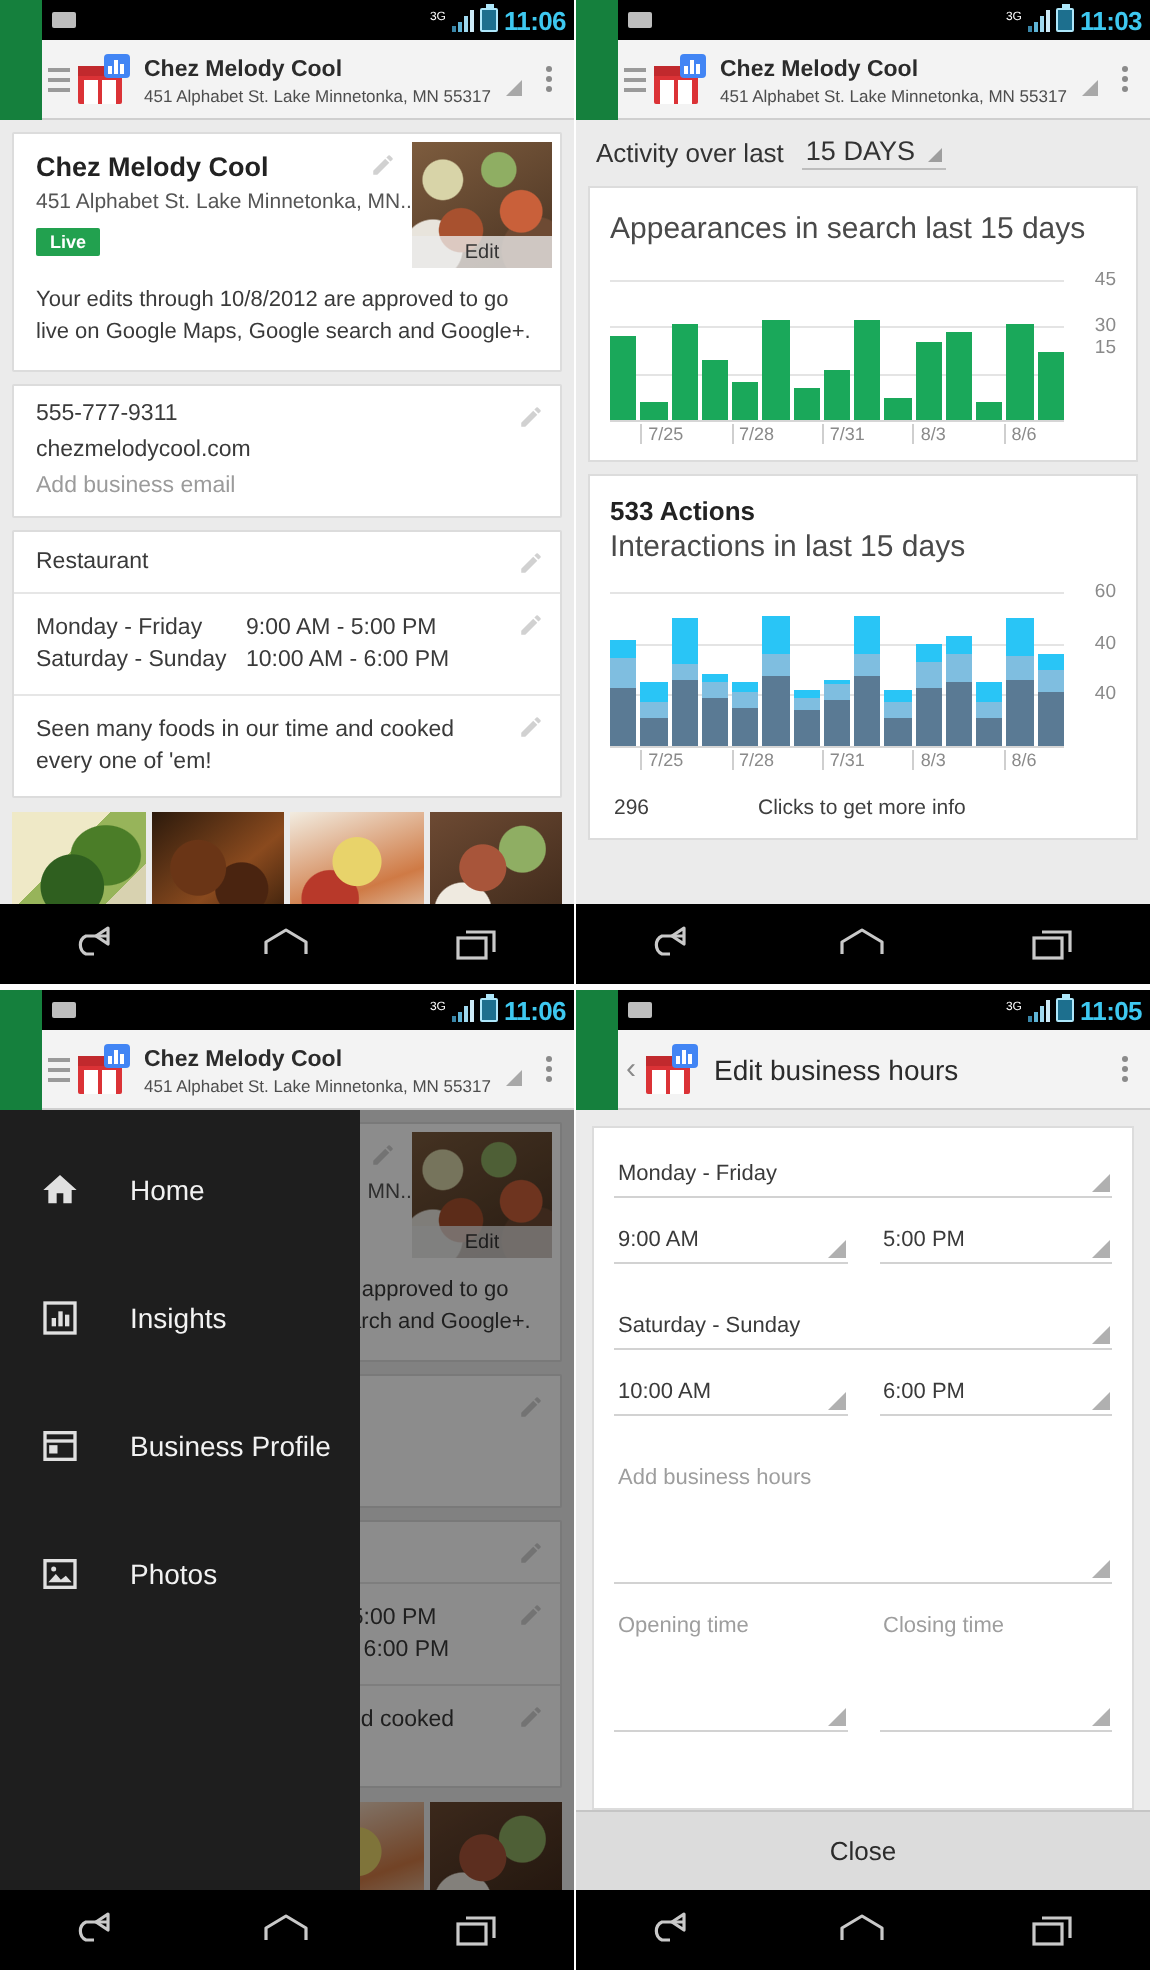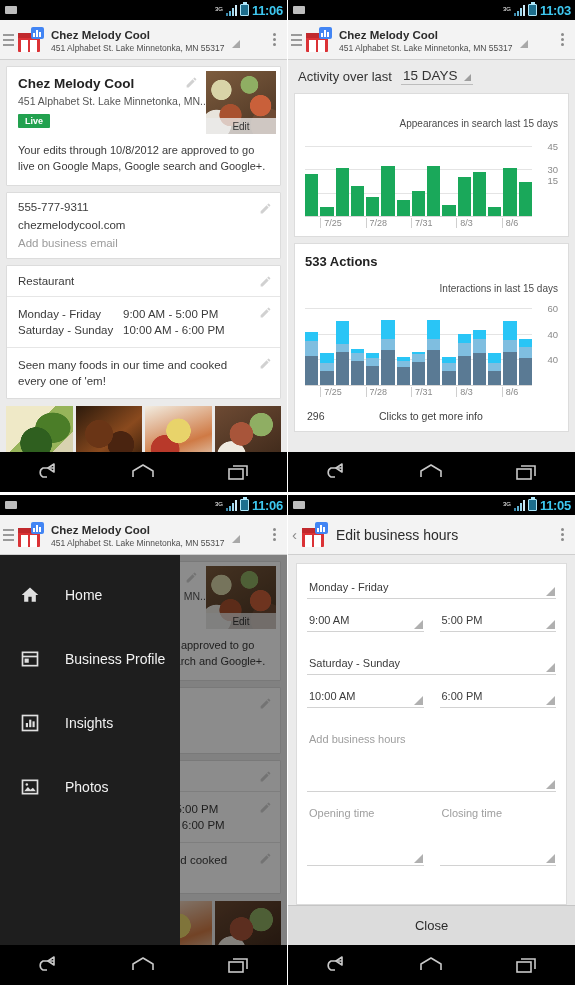--- a/index.html
+++ b/index.html
@@ -1,20 +1,20 @@
 <!DOCTYPE html>
 <html><head>
 <meta charset="utf-8">
 <style>
   * { box-sizing: border-box; margin:0; padding:0; }
   html,body { width:575px; height:985px; background:#fff;
     font-family:"Liberation Sans", sans-serif; }
   .grid { width:575px; height:985px; display:grid;
     grid-template-columns:288px 287px; grid-template-rows:492px 493px; }
-  .panel { position:relative; overflow:hidden; background:#15803d; }
+  .panel { position:relative; overflow:hidden; background:#15803d;padding-left:21px; }
   .panel.p1 { border-right:1px solid #fff; }
   .panel.p3 { border-right:1px solid #fff; border-top:3px solid #fff; }
   .panel.p4 { border-top:3px solid #fff; }
 
   
   .statusbar { height:20px; background:#000; display:flex; align-items:center;
     padding:0 4px 0 5px; color:#fff; }
   .sb-left { display:flex; align-items:center; gap:4px; }
   .sb-right { margin-left:auto; display:flex; align-items:center; gap:3px; }
   .sb-clock { color:#3ec8f0; font-size:13px; font-weight:600; letter-spacing:-0.3px; }
@@ -126,21 +126,21 @@
     background:#ebebeb; }
   .ih-label { font-size:13px; color:#333; }
   .ih-range { font-size:13.5px; color:#333; margin-left:9px; border-bottom:1px solid #bdbdbd;
     padding:0 2px 1px 2px; position:relative; }
   .ih-caret { width:0;height:0;border-left:7px solid transparent;
     border-bottom:7px solid #9e9e9e; display:inline-block; margin-left:3px;
     vertical-align:-1px;}
   .chart-card { background:#fff; border:1px solid #dcdcdc; margin:0 6px 6px 6px;
     padding:10px 10px 6px 10px; }
   .ch-title { font-size:13px; font-weight:bold; color:#222; }
-  .ch-sub { font-size:10px; color:#4a4a4a; margin-top:14px;text-align:right; }
+  .ch-sub { font-size:15px; color:#4a4a4a; margin-top:2px; }
   .chart { position:relative; margin-top:9px; }
   .plot { position:relative; }
   .gridline { position:absolute; left:0; right:26px; height:1px; background:#e4e4e4; }
   .gridlabel { position:absolute; right:0; font-size:9.5px; color:#8a8a8a;
     transform:translateY(-50%); }
   .bars { position:absolute; left:0; right:26px; bottom:0; top:0;
     display:flex; align-items:flex-end; gap:2px; }
   .bar { flex:1; display:flex; flex-direction:column; justify-content:flex-end; }
   .seg { width:100%; }
   .xaxis { position:relative; height:14px; margin-right:26px;
@@ -704,37 +704,37 @@
         <span class="di-icon">
           <svg viewBox="0 0 24 24" fill="#e0e0e0">
               <path d="M10 20v-6h4v6h5v-8h3L12 3 2 12h3v8z"></path>
             </svg>
         </span>
         <span class="di-label">Home</span>
       </div>
       <div class="drawer-item">
         <span class="di-icon">
           <svg viewBox="0 0 24 24" fill="none" stroke="#e0e0e0" stroke-width="2">
-              <rect x="3" y="4" width="18" height="16"></rect>
-              <line x1="3" y1="9" x2="21" y2="9"></line>
-              <rect x="5.5" y="11.5" width="5" height="5" fill="#e0e0e0" stroke="none"></rect>
-            </svg>
-        </span>
-        <span class="di-label">Business Profile</span>
-      </div>
-      <div class="drawer-item">
-        <span class="di-icon">
-          <svg viewBox="0 0 24 24" fill="none" stroke="#e0e0e0" stroke-width="2">
               <rect x="3" y="3" width="18" height="18"></rect>
               <rect x="7" y="12" width="2.6" height="5" fill="#e0e0e0" stroke="none"></rect>
               <rect x="11" y="8" width="2.6" height="9" fill="#e0e0e0" stroke="none"></rect>
               <rect x="15" y="10" width="2.6" height="7" fill="#e0e0e0" stroke="none"></rect>
             </svg>
         </span>
         <span class="di-label">Insights</span>
+      </div>
+      <div class="drawer-item">
+        <span class="di-icon">
+          <svg viewBox="0 0 24 24" fill="none" stroke="#e0e0e0" stroke-width="2">
+              <rect x="3" y="4" width="18" height="16"></rect>
+              <line x1="3" y1="9" x2="21" y2="9"></line>
+              <rect x="5.5" y="11.5" width="5" height="5" fill="#e0e0e0" stroke="none"></rect>
+            </svg>
+        </span>
+        <span class="di-label">Business Profile</span>
       </div>
       <div class="drawer-item">
         <span class="di-icon">
           <svg viewBox="0 0 24 24" fill="none" stroke="#e0e0e0" stroke-width="2">
               <rect x="3" y="4" width="18" height="16"></rect>
               <path d="M5 17l4.5-5 3 3.4 3-2.4L19 17z" fill="#e0e0e0" stroke="none"></path>
               <circle cx="8.2" cy="9" r="1.5" fill="#e0e0e0" stroke="none"></circle>
             </svg>
         </span>
         <span class="di-label">Photos</span>

